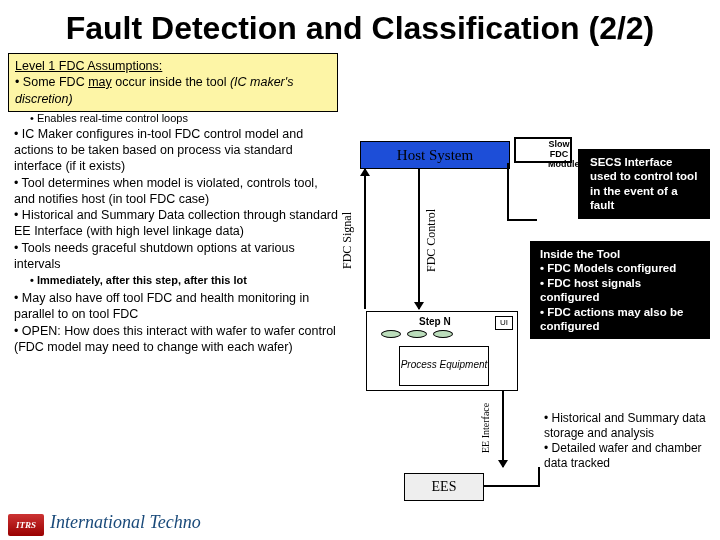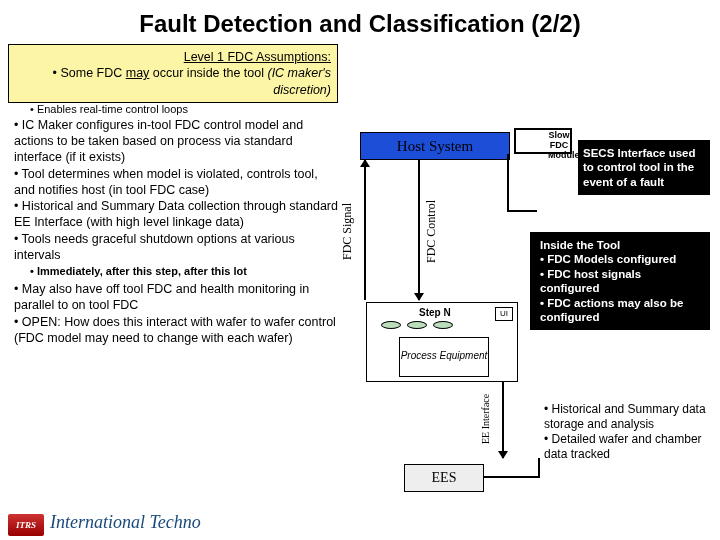--- a/index.html
+++ b/index.html
@@ -1,29 +1,29 @@
 <!DOCTYPE html>
 <html><head>
 <meta charset="utf-8">
 <style>
   * { box-sizing: border-box; margin: 0; padding: 0; }
   body { width: 720px; height: 540px; background: #fff; font-family: Arial, sans-serif; position: relative; overflow: hidden; }
-  .title { font-size: 24px; font-weight: bold; text-align: center; padding: 10px 16px 6px; }
+  .title { font-size: 32px; font-weight: bold; text-align: center; padding: 10px 16px 6px; }
   .main { display: flex; gap: 4px; padding: 0 8px; }
   .left { width: 330px; }
   .right { width: 368px; position: relative; }
-  .box-yellow { background: #fdf5a6; border: 1px solid #000; padding: 4px 6px; font-size: 12.5px; line-height: 1.3; text-align: right; }
+  .box-yellow { background: #fdf5a6; border: 1px solid #000; padding: 4px 6px; font-size: 12.5px; line-height: 1.3; }
   .ic-maker { font-style: italic; color: #000; }
   .small-bullet { font-size: 11px; padding-left: 22px; }
   .bold-bullet { font-size: 11px; font-weight: bold; padding-left: 22px; margin: 2px 0; }
   .bullets { font-size: 12.5px; padding: 2px 0 0 6px; line-height: 1.3; }
   .black-box { background: #000; color: #fff; padding: 6px 8px; font-size: 13px; font-weight: bold; line-height: 1.3; }
   .host-box { position: absolute; top: 88px; left: 18px; width: 150px; height: 28px; border: 1px solid #000; background: #1d4ed8; text-align: center; font-size: 15px; line-height: 26px; font-family: Georgia, serif; }
   .slow-box { position: absolute; top: 84px; left: 172px; width: 58px; height: 26px; border: 2px solid #000; background: #fff; text-align: center; font-size: 9px; font-weight: bold; line-height: 1.1; padding-top: 1px; padding-left: 32px; }
-  .secs-box { position: absolute; top: 96px; left: 236px; width: 132px; background: #000; color: #fff; font-size: 11.5px; font-weight: bold; padding: 6px 5px; line-height: 1.25; }
+  .secs-box { position: absolute; top: 96px; left: 236px; width: 132px; background: #000; color: #fff; font-size: 11.5px; font-weight: bold; padding: 6px 12px; line-height: 1.25; }
   .inside-box { position: absolute; top: 188px; left: 188px; width: 180px; background: #000; color: #fff; font-size: 11.5px; font-weight: bold; padding: 6px 10px; line-height: 1.25; }
   .hist-box { position: absolute; top: 358px; left: 202px; width: 166px; font-size: 12px; line-height: 1.25; }
   .tool-box { position: absolute; top: 258px; left: 24px; width: 152px; height: 80px; border: 1px solid #000; }
   .step-label { position: absolute; top: 4px; left: 52px; font-size: 10px; font-weight: bold; }
   .ui-box { position: absolute; top: 4px; right: 4px; width: 18px; height: 14px; border: 1px solid #000; font-size: 8px; text-align: center; line-height: 12px; }
   .proc-box { position: absolute; top: 34px; left: 32px; width: 90px; height: 40px; border: 1px solid #000; text-align: center; font-size: 10px; font-style: italic; line-height: 1.2; padding-top: 12px; }
   .wafer { position: absolute; top: 18px; width: 20px; height: 8px; border: 1px solid #000; border-radius: 50%; background: #bdb; }
   .vlabel-signal { position: absolute; top: 122px; left: -2px; width: 20px; height: 130px; transform: rotate(180deg); writing-mode: vertical-rl; font-size: 12px; font-family: Georgia, serif; text-align: center; }
   .vlabel-control { position: absolute; top: 122px; left: 82px; width: 20px; height: 130px; transform: rotate(180deg); writing-mode: vertical-rl; font-size: 12px; font-family: Georgia, serif; text-align: center; }
   .vlabel-ee { position: absolute; top: 340px; left: 138px; width: 20px; height: 70px; transform: rotate(180deg); writing-mode: vertical-rl; font-size: 10px; font-family: Georgia, serif; text-align: center; }

